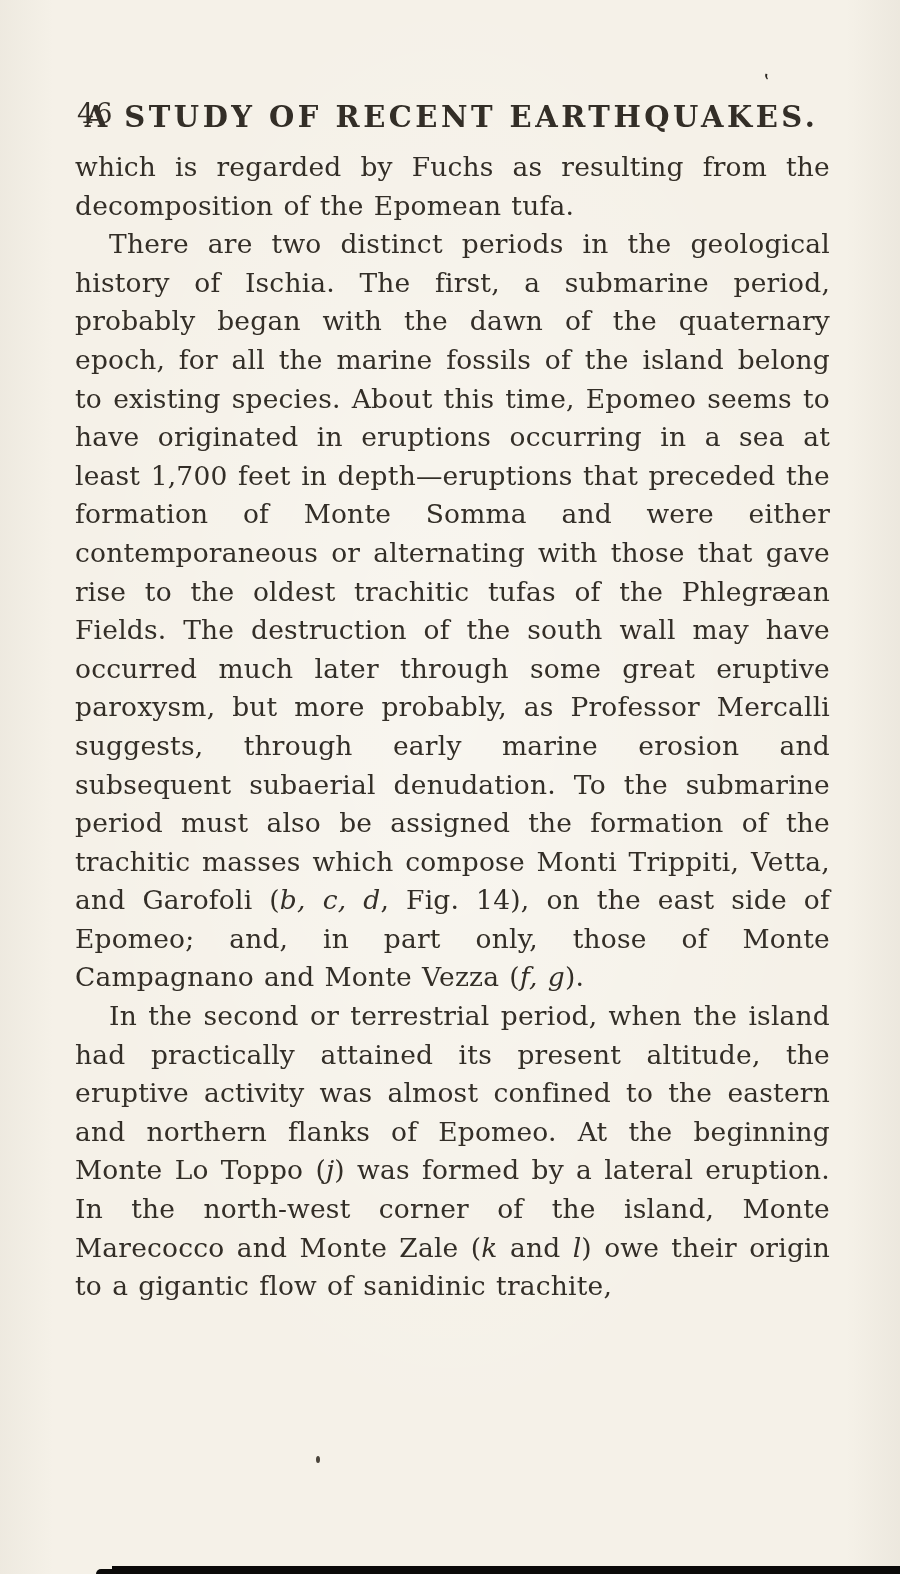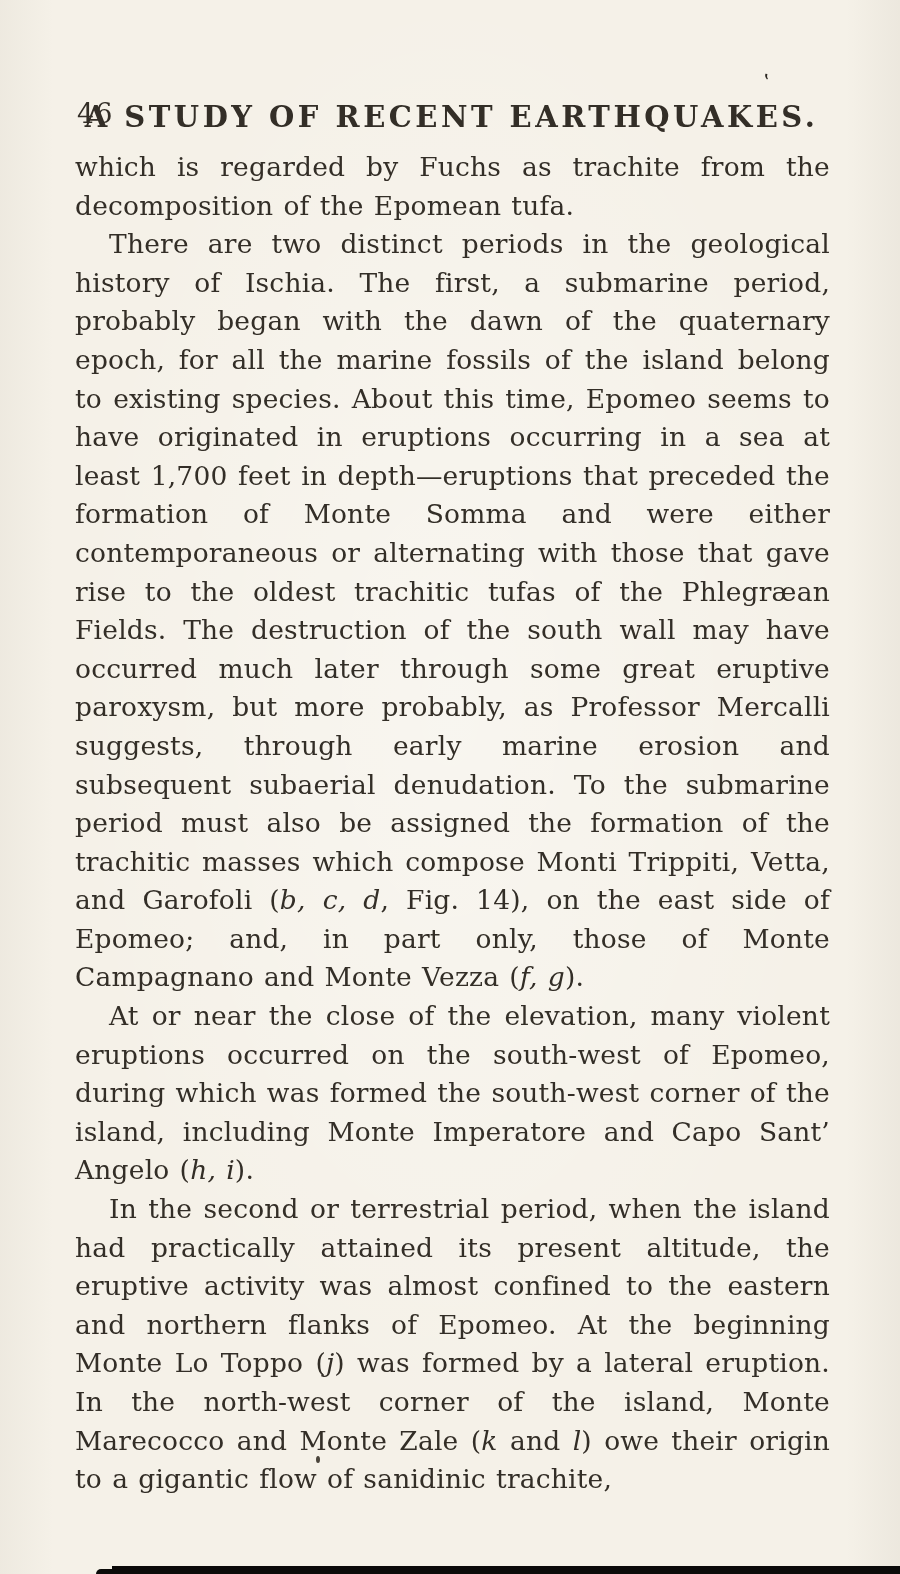--- a/index.html
+++ b/index.html
@@ -104,23 +104,22 @@
 <div class="page">
 
   <span class="speck-top">‛</span>
 
   <header class="page-header">
     <span class="page-number">46</span>
     <span class="running-title">A STUDY OF RECENT EARTHQUAKES.</span>
   </header>
 
   <main class="page-text">
-    <p class="para">which is regarded by Fuchs as trachite from the decomposition of the Epomean tufa.</p>
+    <p class="para">which is regarded by Fuchs as resulting from the decomposition of the Epomean tufa.</p>
     <p class="para indent">There are two distinct periods in the geological history of Ischia. The first, a submarine period, probably began with the dawn of the quaternary epoch, for all the marine fossils of the island belong to existing species. About this time, Epomeo seems to have originated in eruptions occurring in a sea at least 1,700 feet in depth—eruptions that preceded the formation of Monte Somma and were either contemporaneous or alternating with those that gave rise to the oldest trachitic tufas of the Phlegræan Fields. The destruction of the south wall may have occurred much later through some great eruptive paroxysm, but more probably, as Professor Mercalli suggests, through early marine erosion and subsequent subaerial denudation. To the submarine period must also be assigned the formation of the trachitic masses which compose Monti Trippiti, Vetta, and Garofoli (<i>b, c, d</i>, Fig. 14), on the east side of Epomeo; and, in part only, those of Monte Campagnano and Monte Vezza (<i>f, g</i>).</p>
-    <p class="para indent">At or near the close of the elevation, many violent eruptions occurred on the south-west of Epomeo, during which was formed the south-west corner of the island, including Monte Imperatore and Capo Sant’ Angelo (<i>h, i</i>).</p>
     <p class="para indent">In the second or terrestrial period, when the island had practically attained its present altitude, the eruptive activity was almost confined to the eastern and northern flanks of Epomeo. At the beginning Monte Lo Toppo (<i>j</i>) was formed by a lateral eruption. In the north-west corner of the island, Monte Marecocco and Monte Zale (<i>k</i> and <i>l</i>) owe their origin to a gigantic flow of sanidinic trachite,</p>
   </main>
 
   <span class="speck-bottom"></span>
   <div class="scan-edge-corner"></div>
   <div class="scan-edge-bar"></div>
 
 </div>
 
 </body></html>

